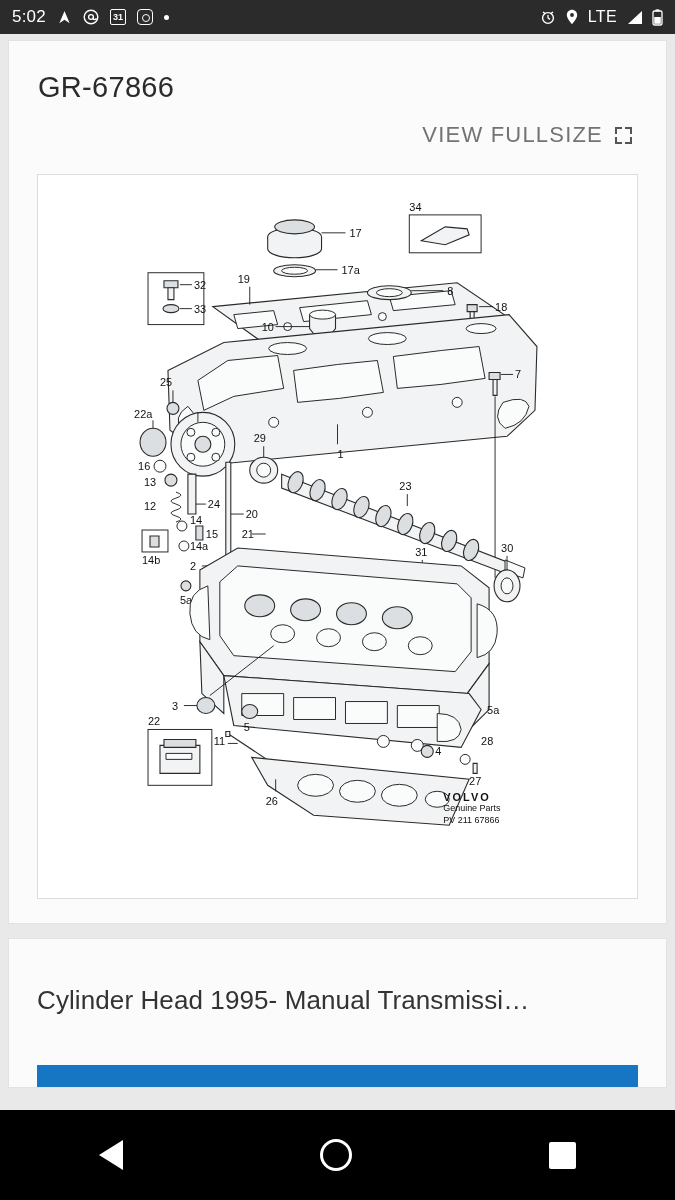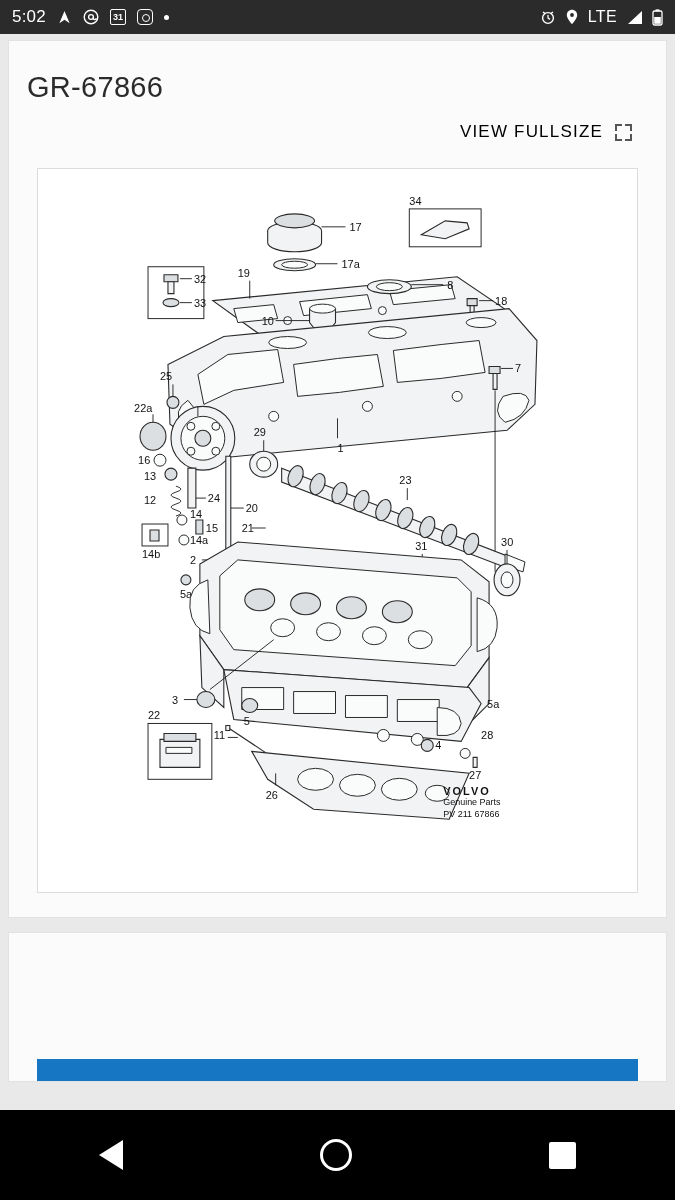--- a/index.html
+++ b/index.html
@@ -48,35 +48,35 @@
     background: #e9e9e9;
     overflow: hidden;
   }
 
   .card {
     background: #fbfbfb;
     margin: 6px 8px 0 8px;
     border: 1px solid #e2e2e2;
   }
 
-  .title-row { padding: 30px 0 0 18px; }
+  .title-row { padding: 30px 0 0 29px; }
   .part-number {
     font-size: 29px;
     color: #2b2b2b;
     font-weight: 400;
     letter-spacing: .3px;
   }
 
   .fullsize-row {
     display: flex; justify-content: flex-end; align-items: center;
     padding: 18px 34px 0 0;
     gap: 12px;
   }
   .fullsize-label {
-    font-size: 17px; color: #000000; letter-spacing: 1.2px;
+    font-size: 22px; color: #737373; letter-spacing: 1.2px;
   }
   .expand-icon { width: 17px; height: 17px; position: relative; }
   .expand-icon span { position: absolute; width: 7px; height: 7px; }
   .expand-icon .tl { top:0; left:0; border-left:2px solid #555; border-top:2px solid #555; }
   .expand-icon .tr { top:0; right:0; border-right:2px solid #555; border-top:2px solid #555; }
   .expand-icon .bl { bottom:0; left:0; border-left:2px solid #555; border-bottom:2px solid #555; }
   .expand-icon .br { bottom:0; right:0; border-right:2px solid #555; border-bottom:2px solid #555; }
 
   .diagram-frame {
     margin: 26px 28px 24px 28px;
@@ -526,20 +526,21 @@
           <text class="lbl-sm" x="406" y="638">Genuine Parts</text>
           <text class="lbl-sm" x="406" y="650">PV 211 67866</text>
         </g>
 
       </svg>
     </div>
 
   </div>
 
   <div class="bottom-card">
+    <div class="bottom-title">Cylinder Head 1995- Manual Transmissi…</div>
     <div class="blue-bar"></div>
   </div>
 
 </div>
 
 <div class="nav-bar">
   <div class="nav-back"></div>
   <div class="nav-home"></div>
   <div class="nav-recent"></div>
 </div>

